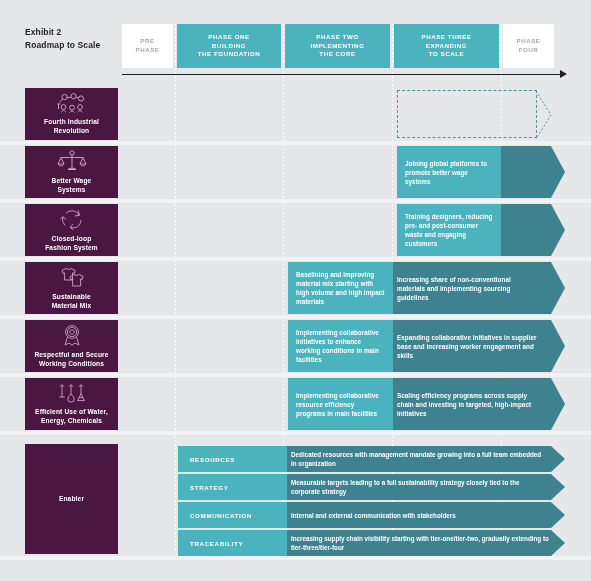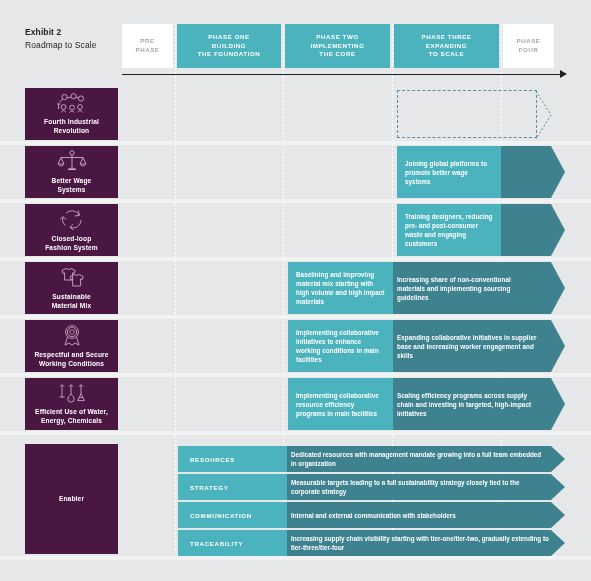--- a/index.html
+++ b/index.html
@@ -14,21 +14,21 @@
   
 
   #canvas{position:absolute;left:0;top:0;width:591px;height:581px;}
 
   
   .exhibit-title{
     position:absolute;left:25px;top:26px;
     font-size:8.5px;font-weight:bold;line-height:13px;
     letter-spacing:.1px;color:#231f20;
   }
-  .exhibit-title .l2{font-weight:normal;}
+  .exhibit-title .l2{font-weight:bold;}
 
   .phase-head{
     position:absolute;top:24px;height:44px;
     display:flex;flex-direction:column;align-items:center;justify-content:center;
     text-align:center;
     font-size:6.2px;line-height:8.6px;letter-spacing:.55px;
     font-weight:bold;
     box-sizing:border-box;
   }
   .phase-head.inactive{background:#ffffff;color:#a7a9ac;}

